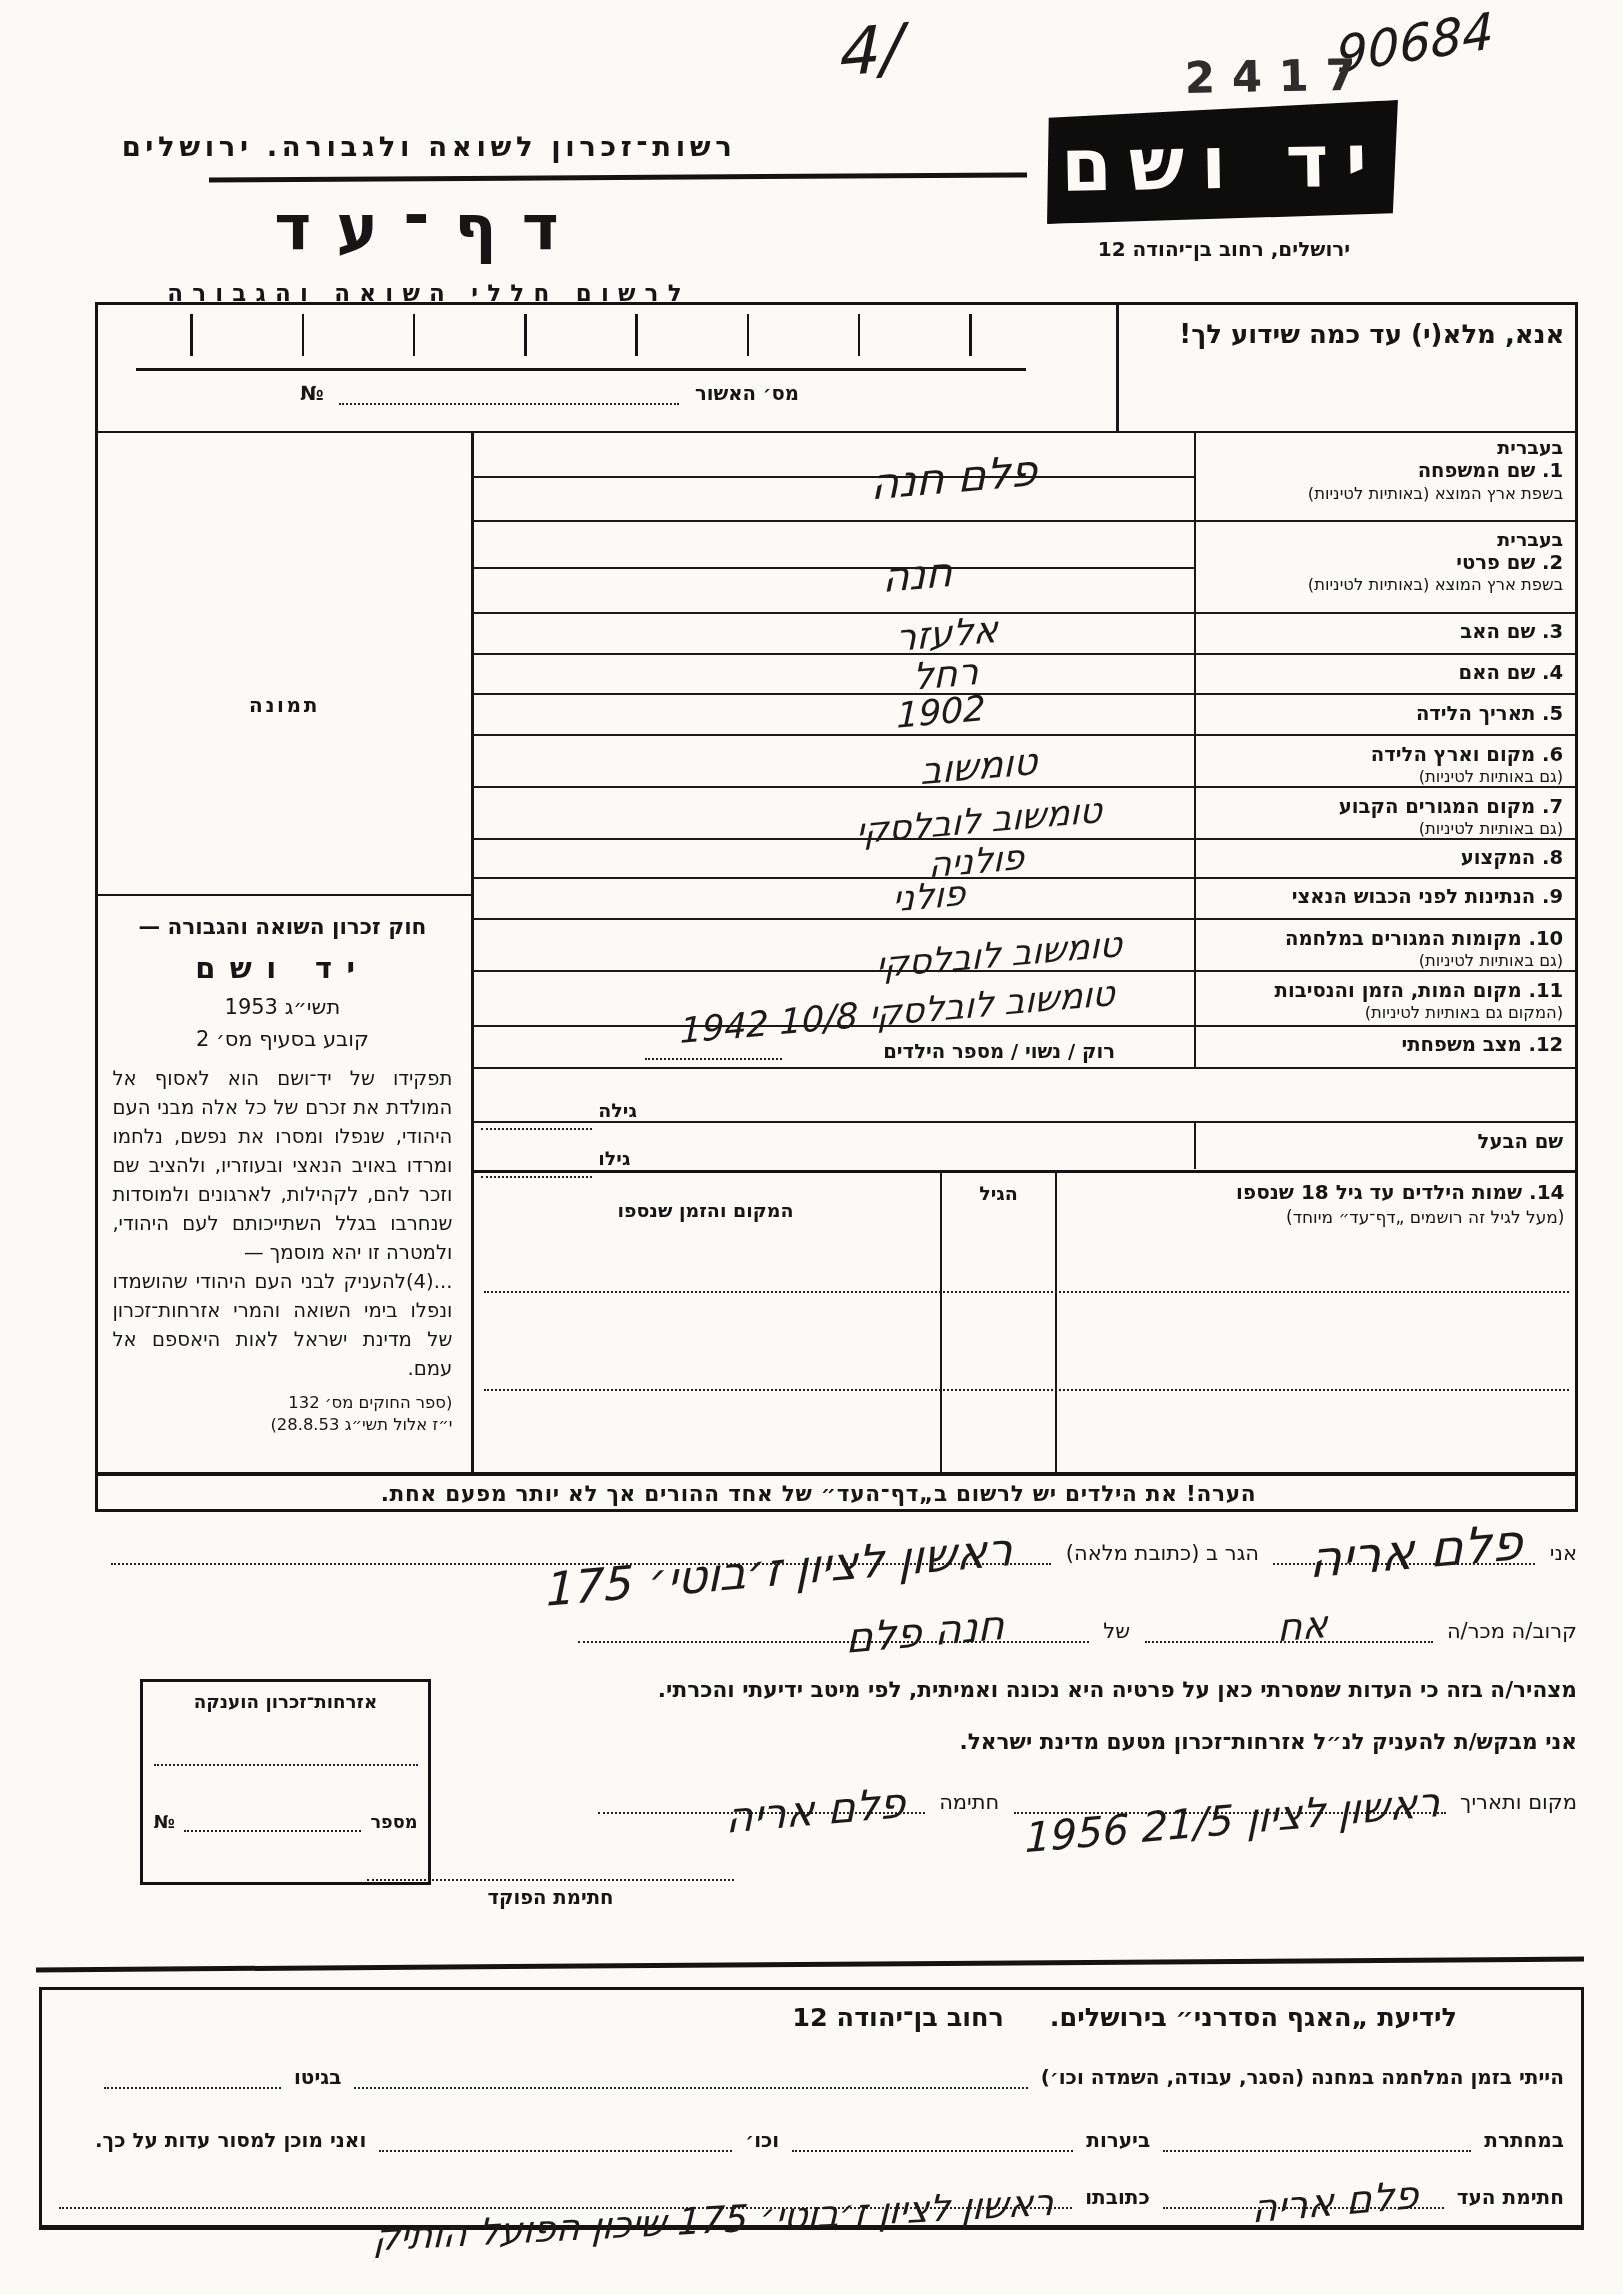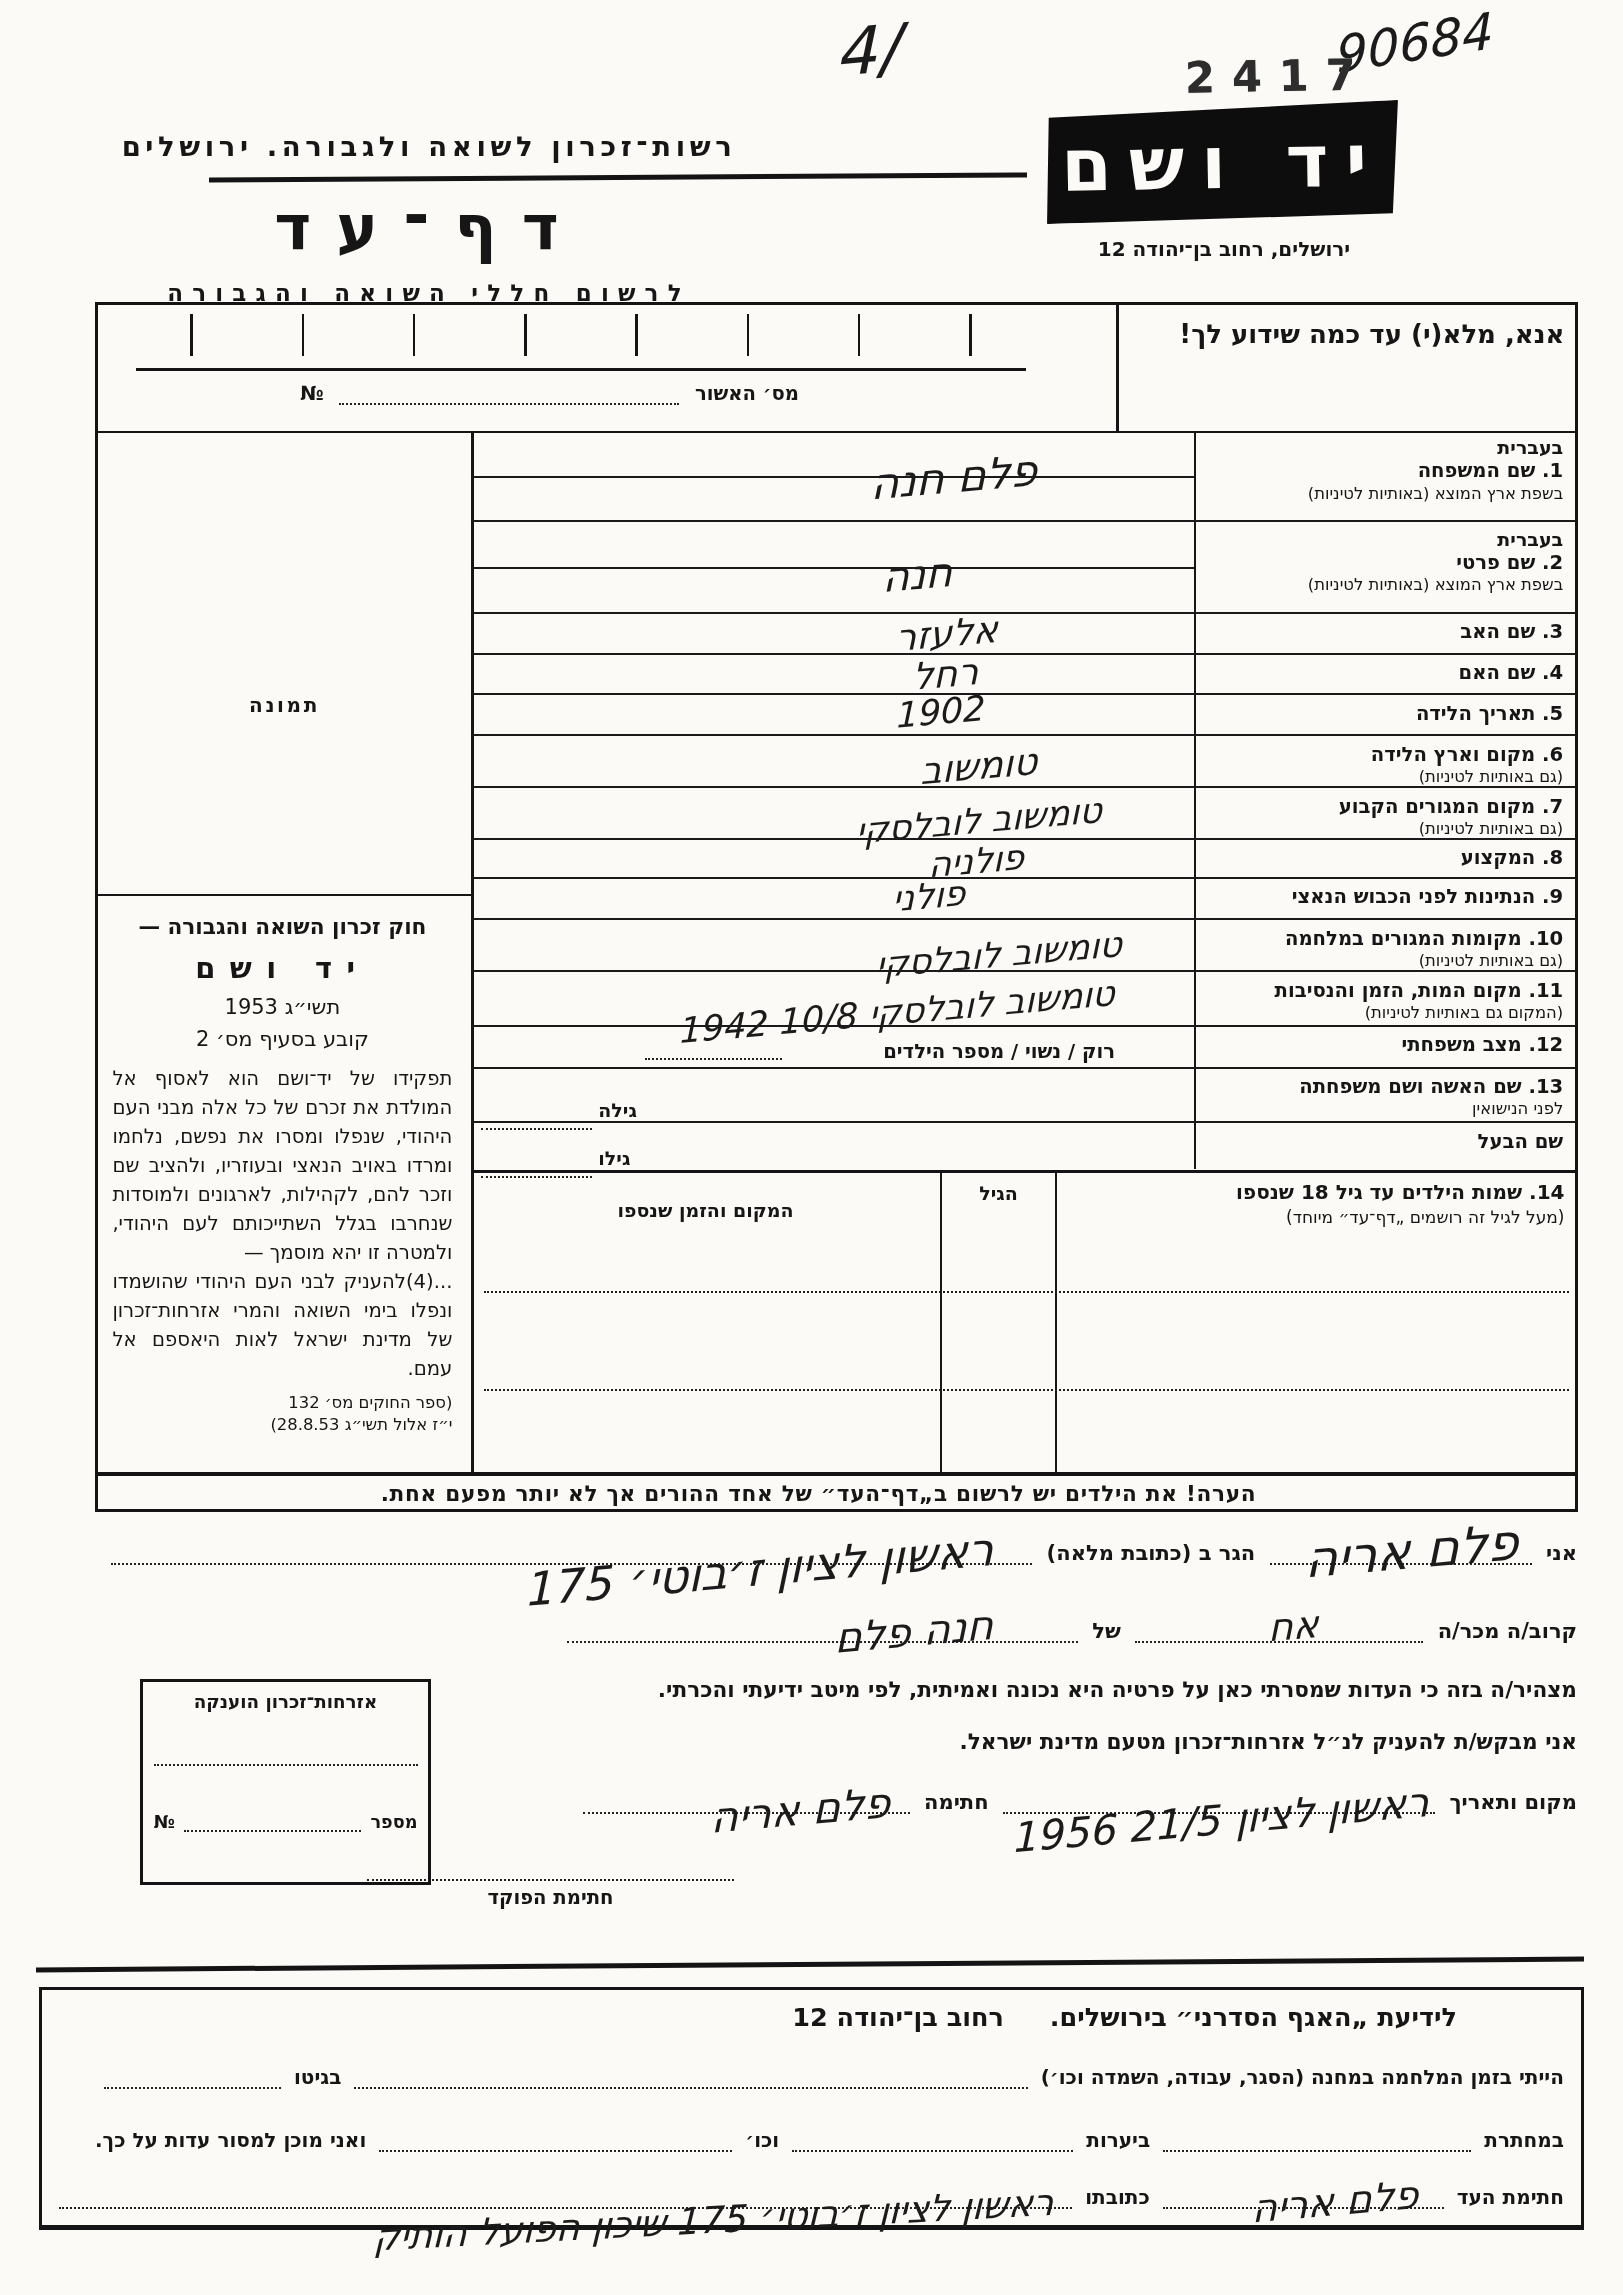--- a/index.html
+++ b/index.html
@@ -102,21 +102,21 @@
   #ct-age{width:115px; border-left:2.6px solid #161616; box-sizing:border-box; text-align:center; padding-top:9.2px; font-size:19px; font-weight:bold;}
   #ct-place{flex:1; text-align:center; padding-top:26px; font-size:19px; font-weight:bold;}
   .ct-dotrow{position:absolute; left:13px; right:6.5px; border-bottom:2.6px dotted #1e1e1e;}
   #ct-dot1{top:118px;} #ct-dot2{top:216px;}
   
   #note-strip{position:absolute; top:1167px; left:0; right:0; height:39px; border-top:4.6px solid #141414;
     display:flex; align-items:center; padding-right:36px; box-sizing:border-box;
     font-size:21.6px; font-weight:bold; letter-spacing:0.7px;justify-content:center;}
   
   .decl-line{position:absolute; display:flex; align-items:flex-end; gap:14.4px;}
-  .decl-print{font-size:21px; font-weight:bold; white-space:nowrap;text-align:right;}
+  .decl-print{font-size:21px; font-weight:normal; white-space:nowrap;text-align:right;}
   #decl-1{top:1537px; right:46px; left:111px;}
   #decl-1 .f1{width:262px;} #decl-1 .f2{flex:1;}
   .hw-wit{position:absolute; right:13px; bottom:-5.2px; font-size:50px;}
   .hw-addr{position:absolute; right:39px; bottom:-10.5px; font-size:46px;}
   #decl-2{top:1615px; right:46px; width:1152px;}
   #decl-2 .f1{width:288px;} #decl-2 .f2{width:511px;}
   .hw-rel{position:absolute; right:105px; bottom:-3.9px; font-size:38px;}
   .hw-of{position:absolute; right:85px; bottom:-6.5px; font-size:41px;}
   #decl-statement{position:absolute; top:1677px; right:46px; width:1433px; font-size:21.6px; font-weight:bold;}
   #decl-request{position:absolute; top:1729px; right:46px; width:1433px; font-size:21.6px; font-weight:bold;}
@@ -310,24 +310,20 @@
       <div class="row rh64">
         <div class="cell-label">
           <div class="lbl-main">12. מצב משפחתי</div>
         </div>
         <div class="cell-write">
           <span class="inline-print">רוק / נשוי / מספר הילדים</span>
           <span class="inline-dots"></span>
         </div>
       </div>
       <div class="row rh84">
-        <div class="cell-label">
-          <div class="lbl-main">13. שם האשה ושם משפחתה</div>
-          <div class="lbl-sub">לפני הנישואין</div>
-        </div>
         <div class="cell-write">
           <span class="age-wrap">
             <span class="age-lbl">גילה</span>
             <span class="age-dots"></span>
           </span>
         </div>
       </div>
       <div class="row rh70" style="border-bottom:none">
         <div class="cell-label">
           <div class="lbl-main">שם הבעל</div>

